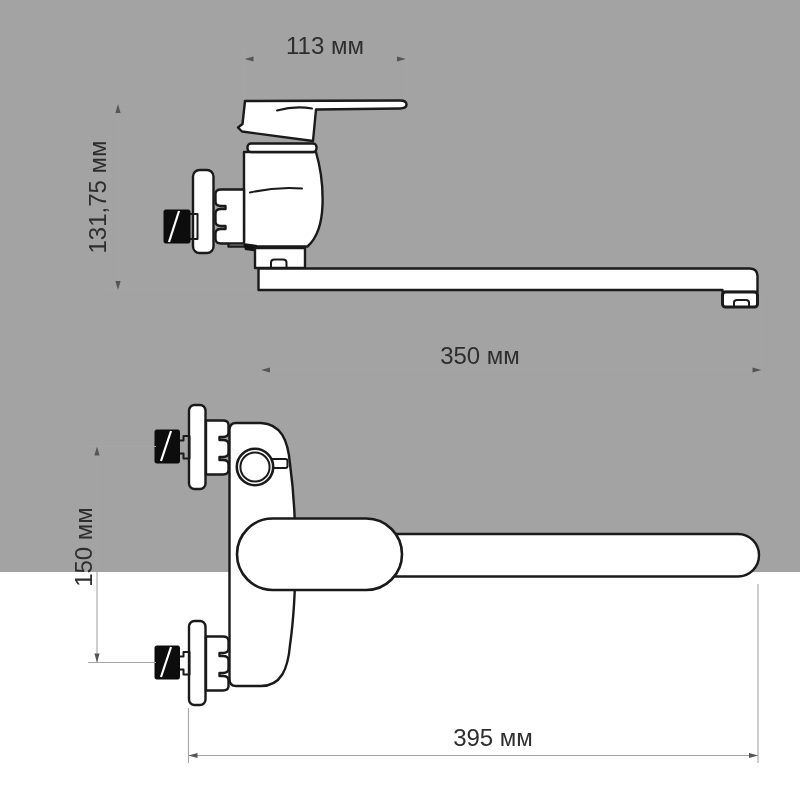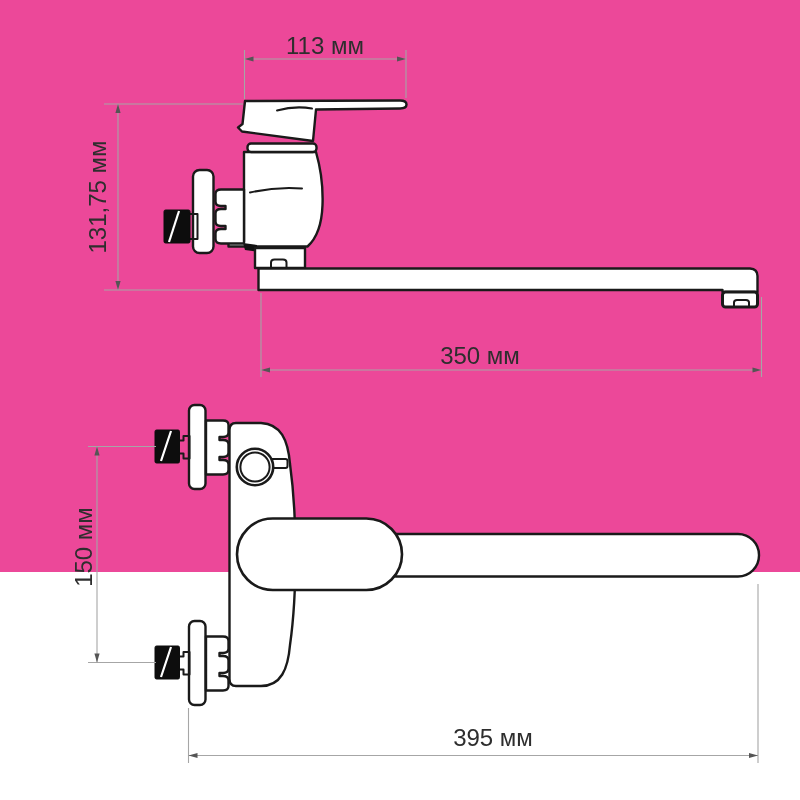--- a/index.html
+++ b/index.html
@@ -1,16 +1,16 @@
 <!DOCTYPE html>
 <html><head>
 <meta charset="utf-8">
 <style>
   html,body{margin:0;padding:0;background:#ffffff;width:800px;height:800px;overflow:hidden;}
-  #stage{position:relative;width:800px;height:572px;background:#ec4899;}
+  #stage{position:relative;width:800px;height:572px;background:#a3a3a3;}
   svg{position:absolute;left:0;top:0;}
   .outline{fill:#ffffff;stroke:#1a1a1a;stroke-width:2.4;stroke-linejoin:round;stroke-linecap:round;}
   .outline-thin{fill:none;stroke:#1a1a1a;stroke-width:2;stroke-linejoin:round;stroke-linecap:round;}
   .outline-thick{fill:#ffffff;stroke:#1a1a1a;stroke-width:3;stroke-linejoin:round;}
   .blackpart{fill:#0d0d0d;stroke:#0d0d0d;stroke-width:1;}
   .slash{stroke:#ffffff;stroke-width:2.2;fill:none;}
   .dimline{stroke:#a6a6a6;stroke-width:1.1;fill:none;}
   .arrow{fill:#555555;stroke:none;}
   .dimtext{font-family:"Liberation Sans","DejaVu Sans",sans-serif;font-size:24px;fill:#2e2e2e;}
 </style>

